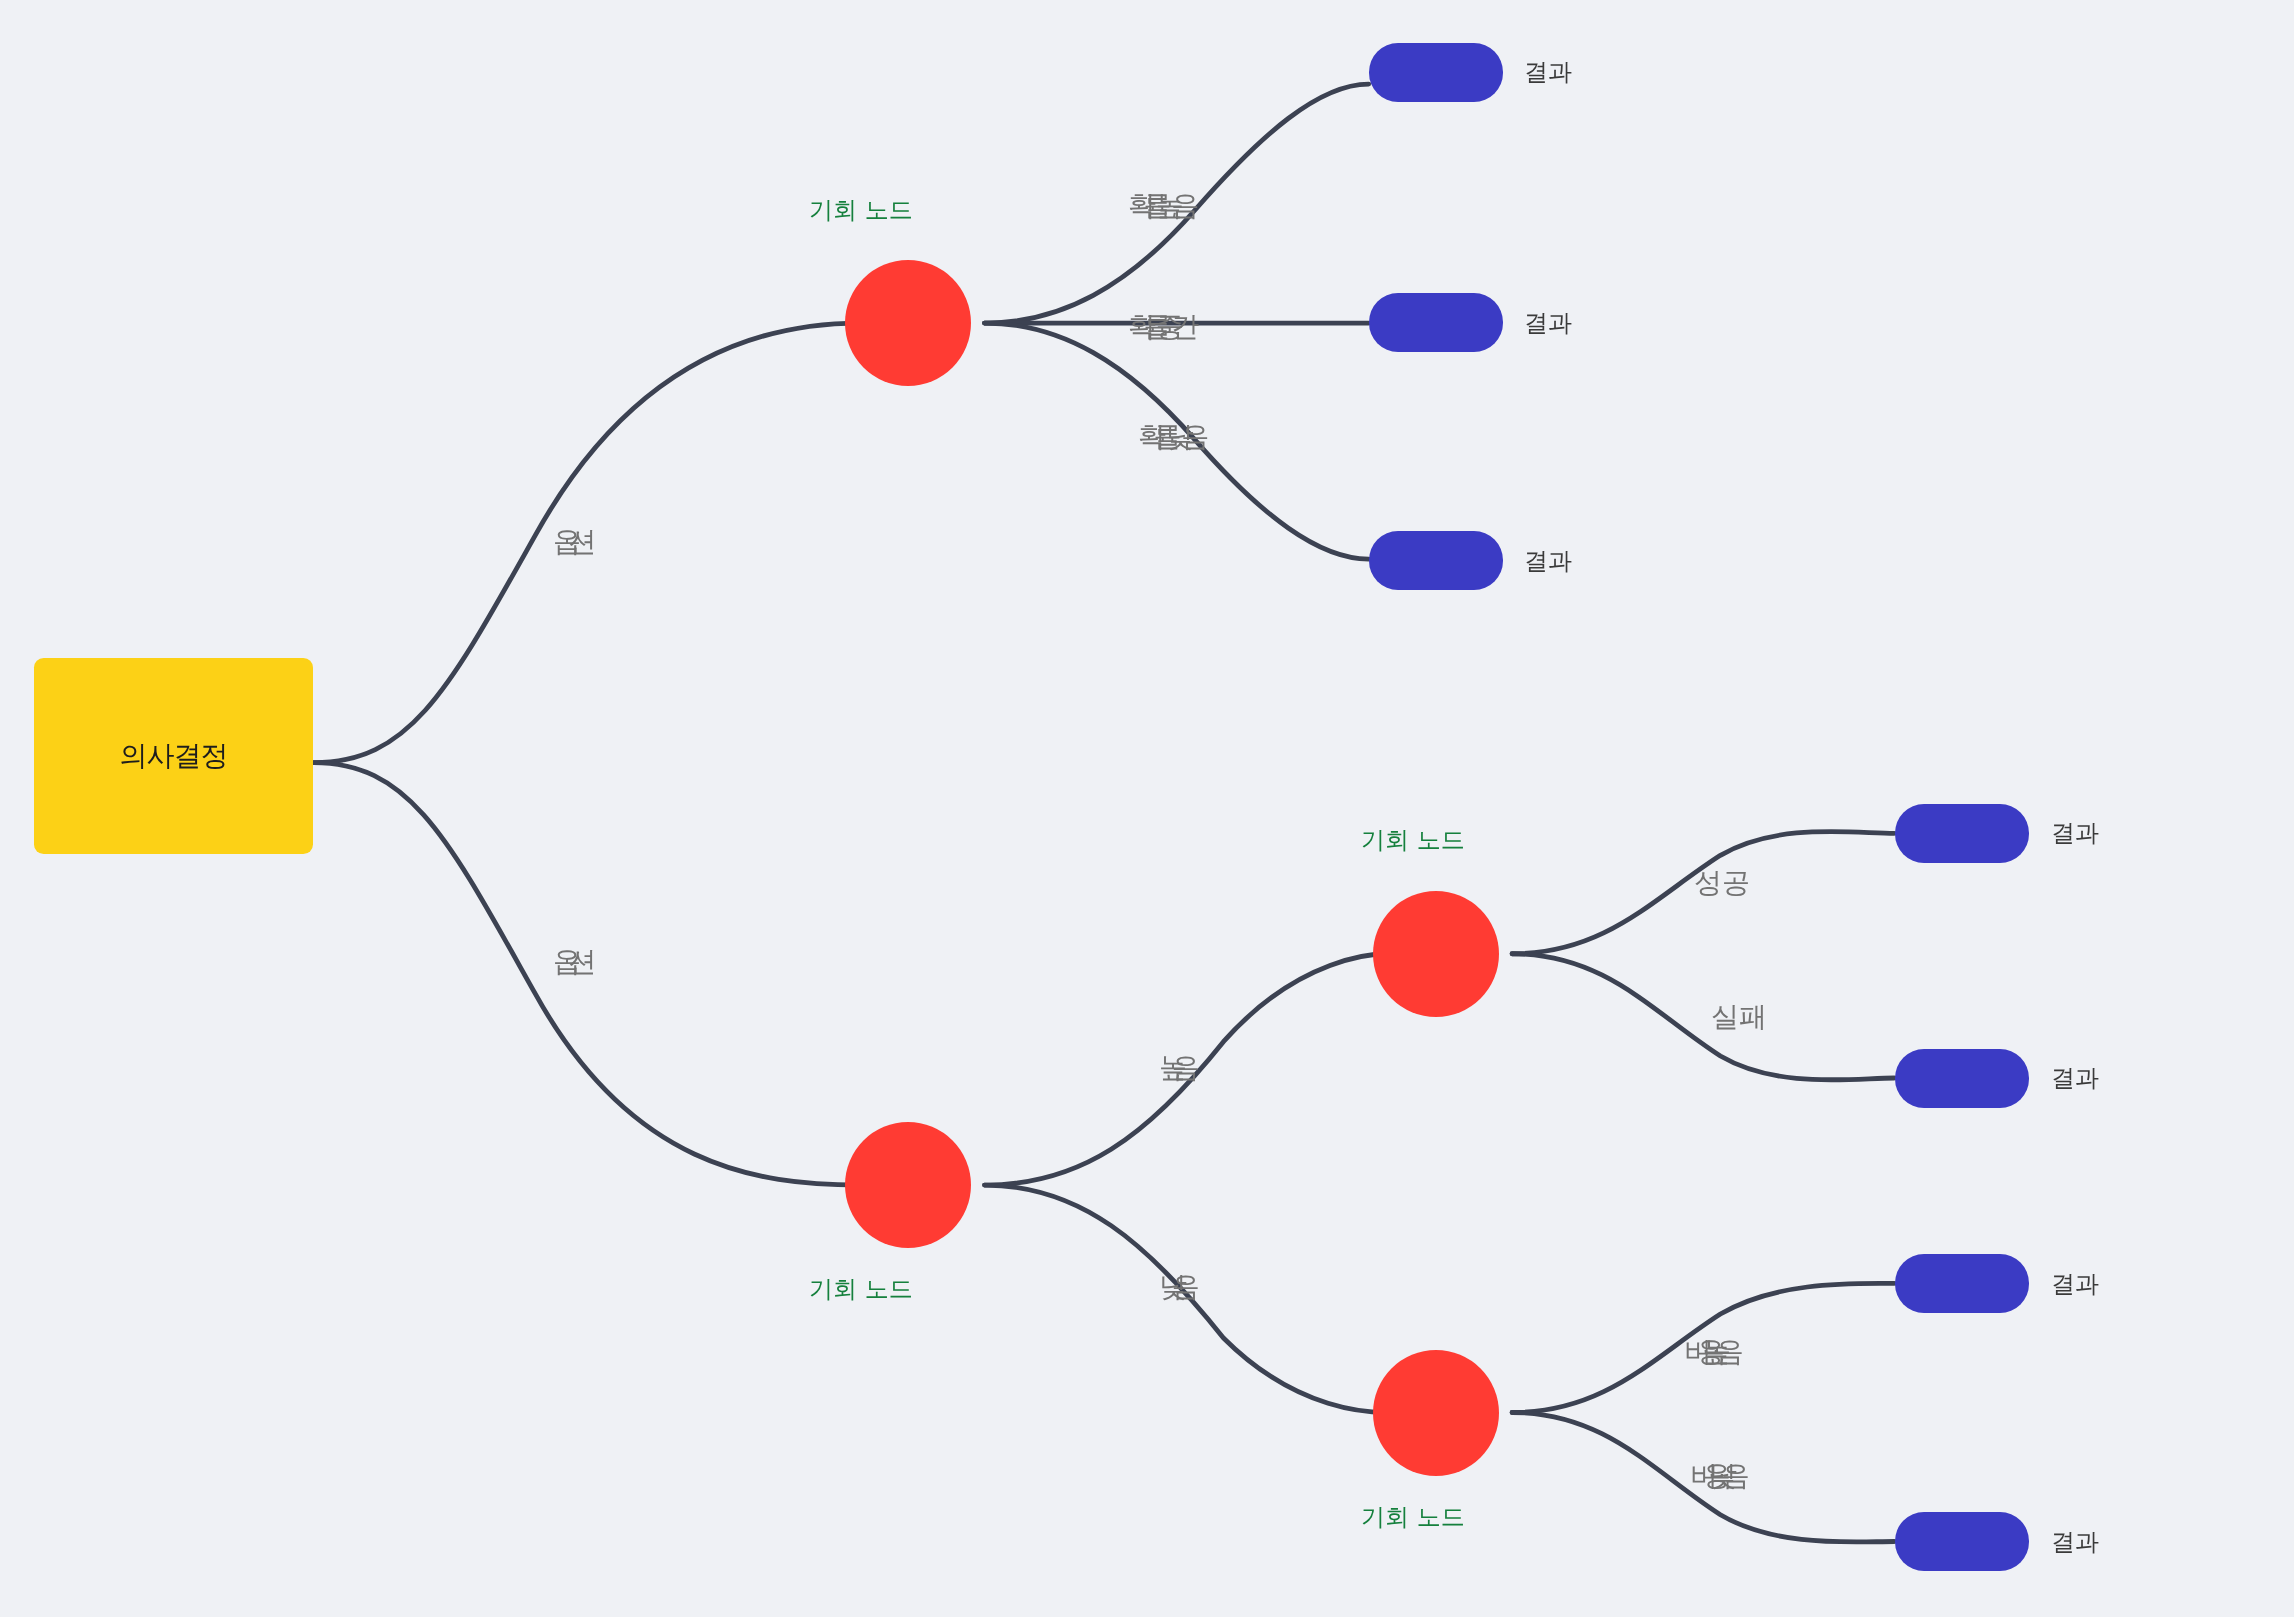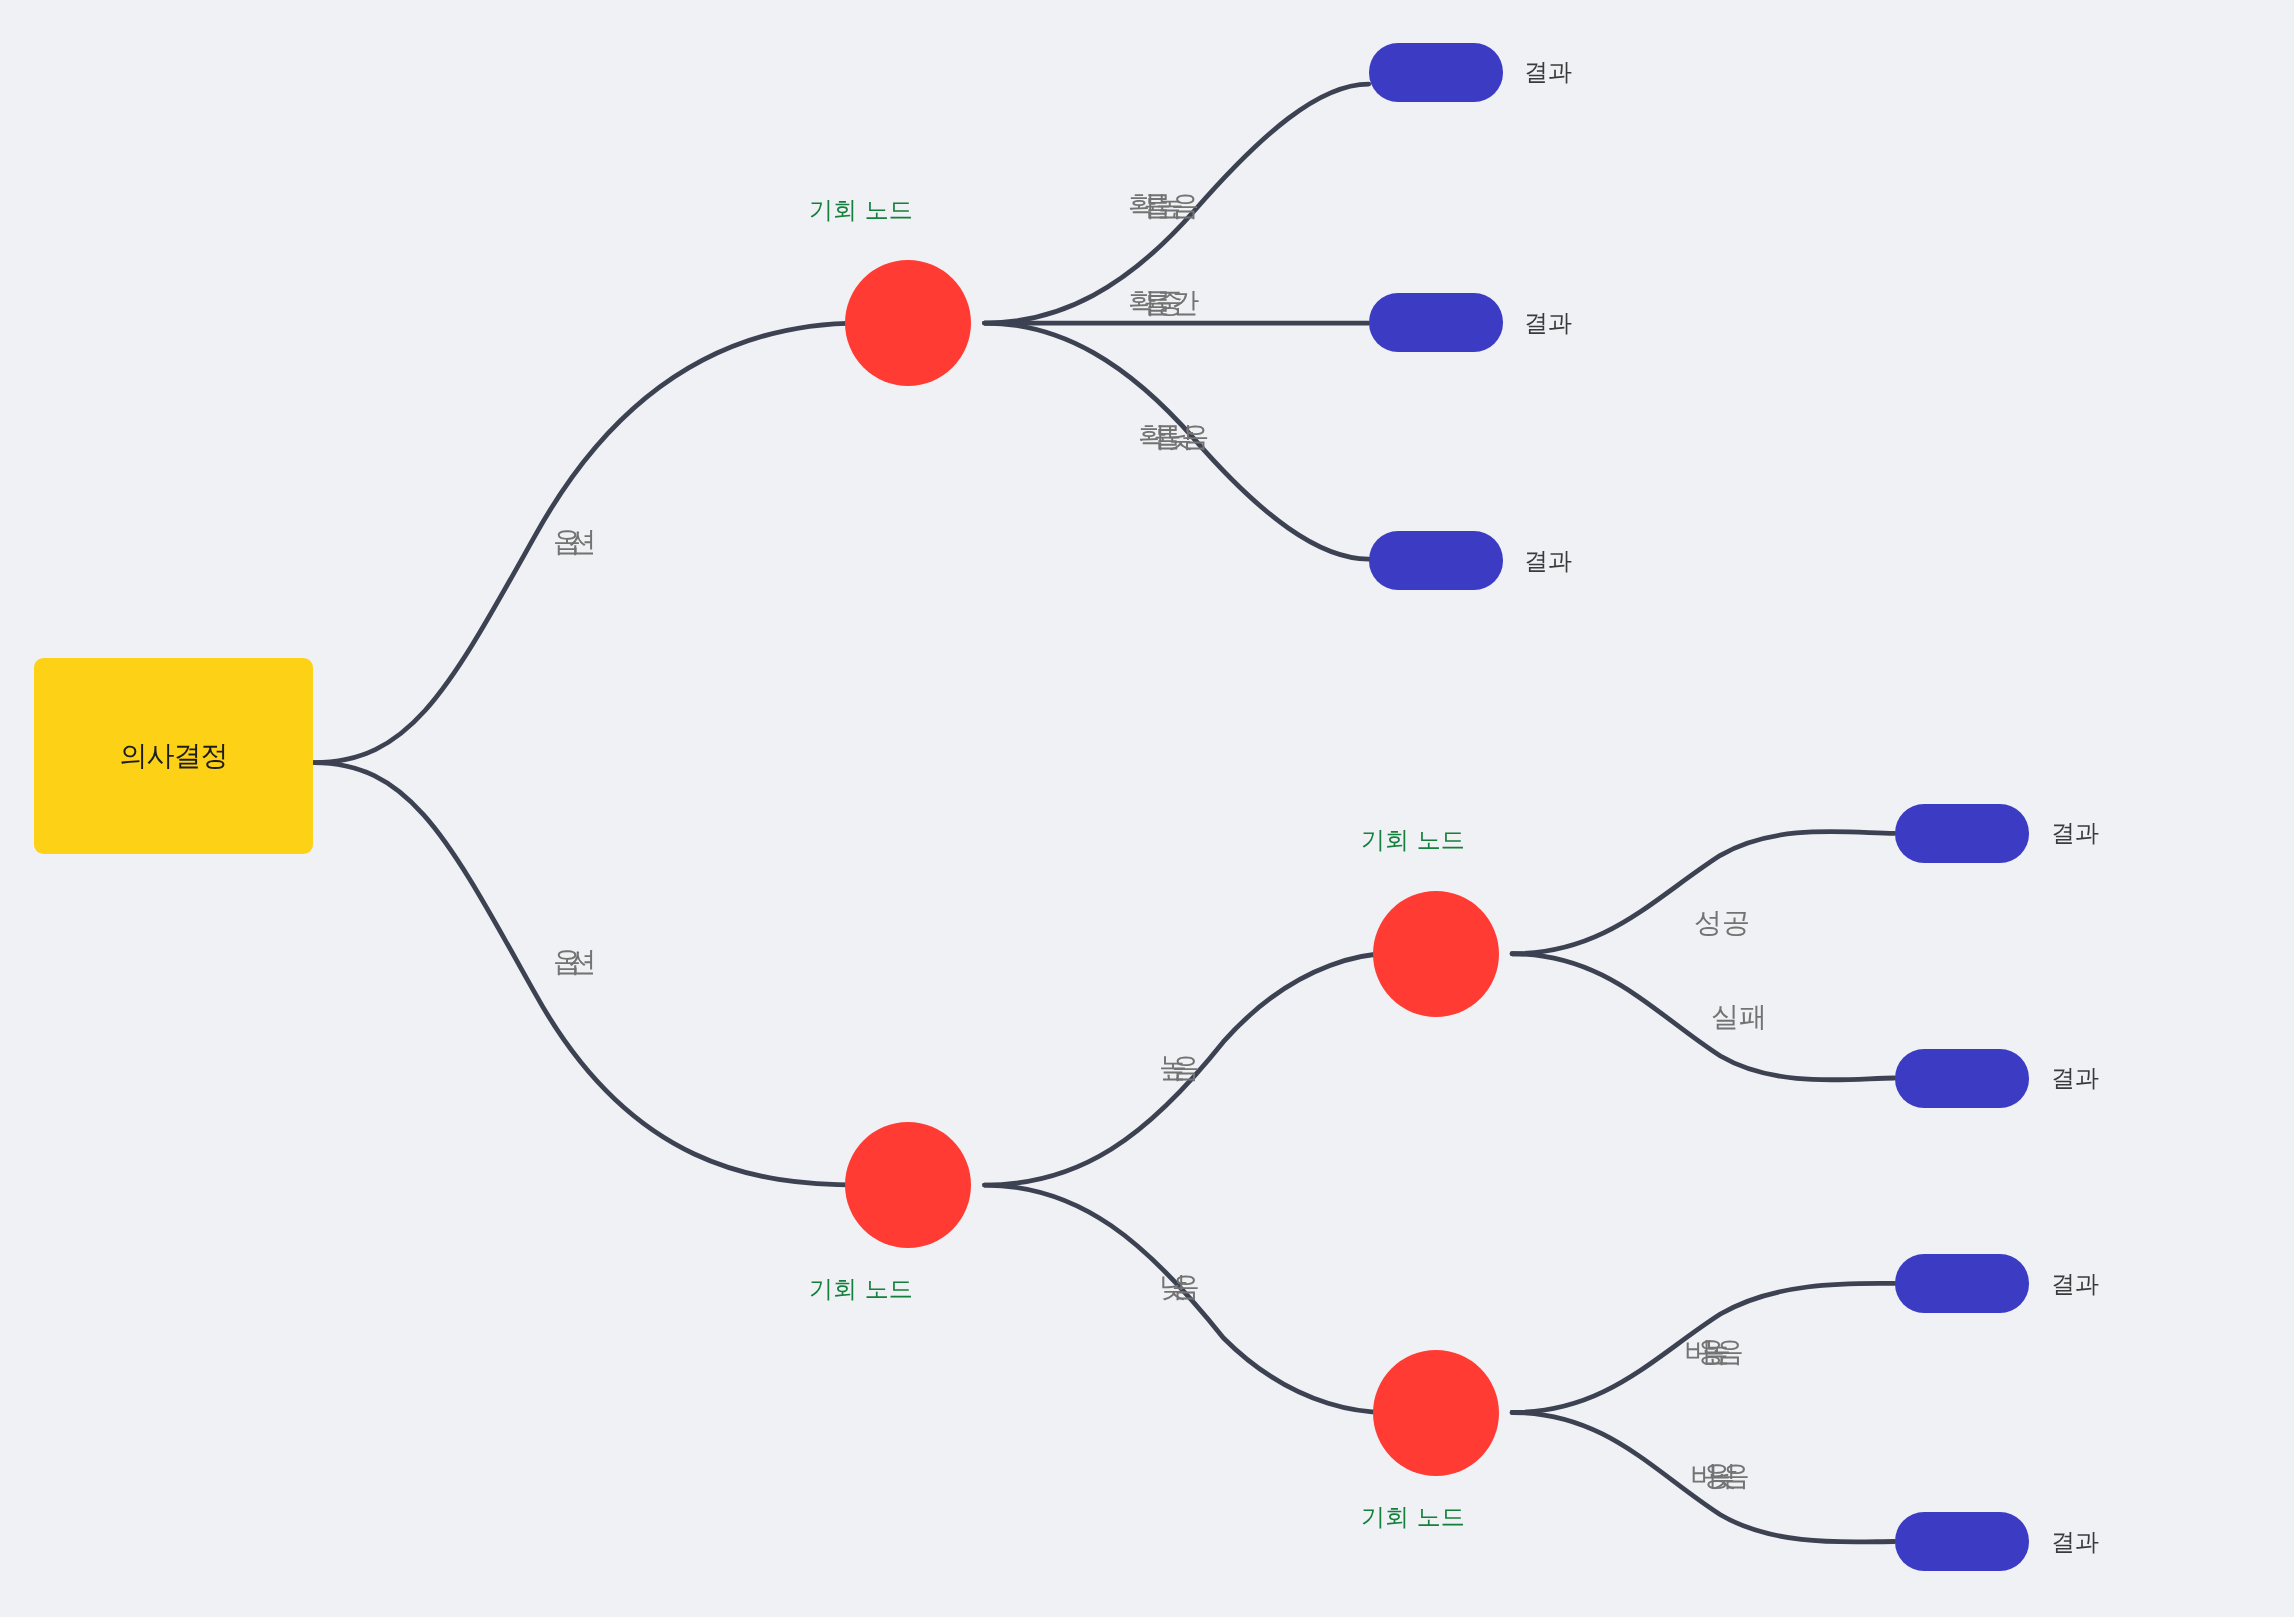--- a/index.html
+++ b/index.html
@@ -120,26 +120,26 @@
   <div class="node outcome-node" style="left:1895px;top:1254px;width:134px;height:59px;"></div>
   <span class="leaf-label" style="left:2051px;top:1268px;">결과</span>
 
   <div class="node outcome-node" style="left:1895px;top:1512px;width:134px;height:59px;"></div>
   <span class="leaf-label" style="left:2051px;top:1526px;">결과</span>
 
   <span class="edge-label squish" style="left:553px;top:523px;">옵션</span>
   <span class="edge-label squish" style="left:553px;top:943px;">옵션</span>
 
   <span class="edge-label squish" style="left:1128px;top:187px;">확률 높음</span>
-  <span class="edge-label squish" style="left:1128px;top:284px;">확률 중간</span>
+  <span class="edge-label squish" style="left:1128px;top:308px;">확률 중간</span>
   <span class="edge-label squish" style="left:1138px;top:418px;">확률 낮음</span>
 
   <span class="edge-label squish2" style="left:1159px;top:1049px;">높음</span>
   <span class="edge-label squish2" style="left:1159px;top:1268px;">낮음</span>
 
-  <span class="edge-label" style="left:1694px;top:864px;margin-top:40px;">성공</span>
+  <span class="edge-label" style="left:1694px;top:864px;">성공</span>
   <span class="edge-label" style="left:1711px;top:998px;">실패</span>
 
   <span class="edge-label squish2" style="left:1684px;top:1333px;">비용 높음</span>
   <span class="edge-label squish2" style="left:1690px;top:1457px;">비용 낮음</span>
 
 </div>
 
 
 </body></html>

